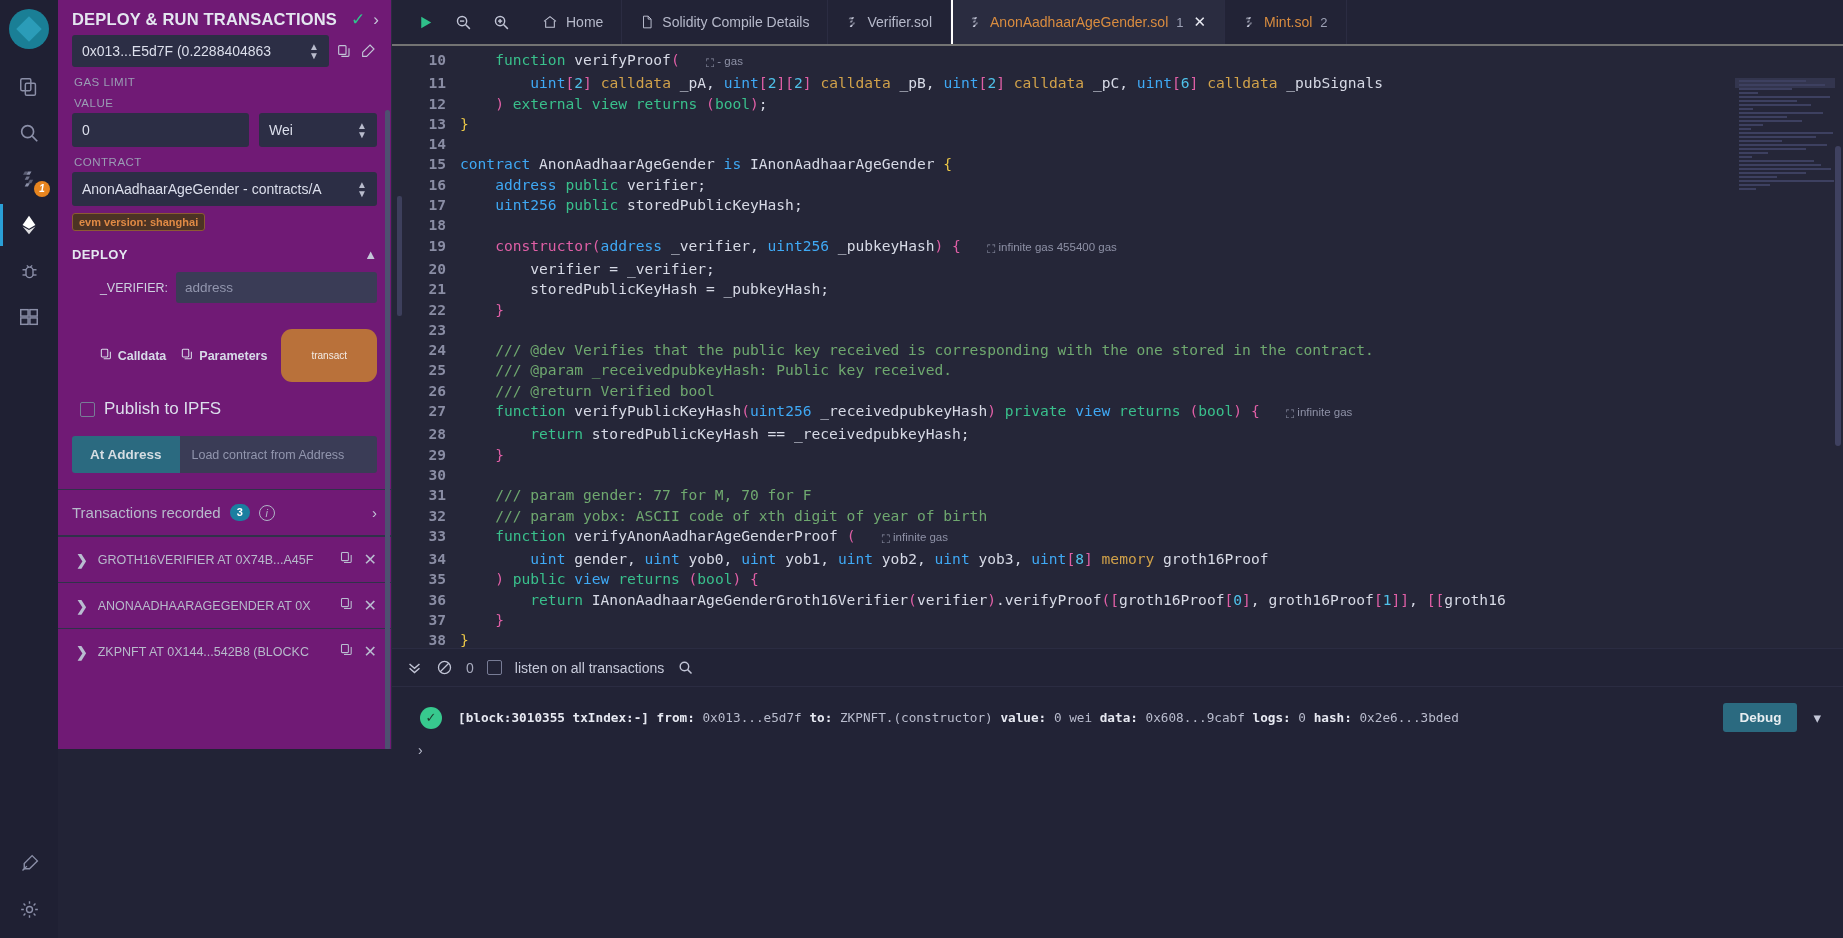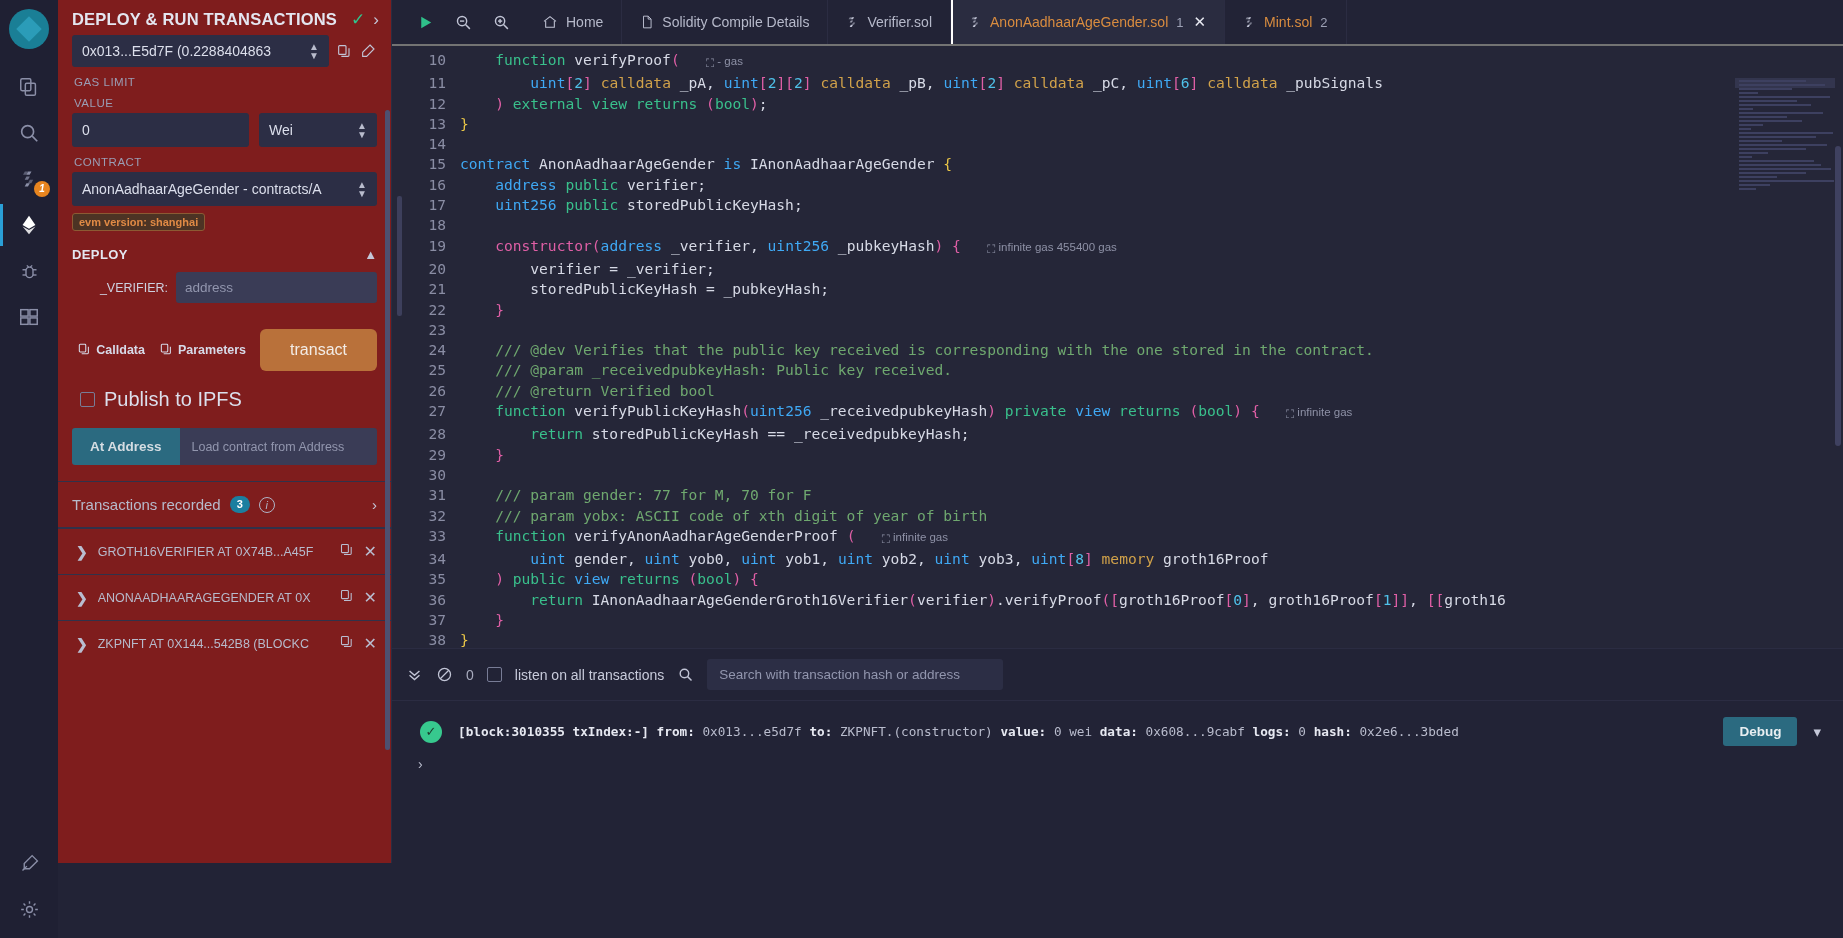--- a/index.html
+++ b/index.html
@@ -40,21 +40,21 @@
   .badge-dot {
     position: absolute; right: 8px; bottom: 5px;
     background: #e8851f; color:#fff; font-size: 10px; font-weight: bold;
     border-radius: 50%; width: 16px; height: 16px; line-height: 16px; text-align:center;
     font-style: italic;
   }
   .ibar-bottom { position: absolute; bottom: 6px; left:0; width:58px; }
 
   
   .panel {
-    width: 334px; flex: 0 0 334px; height: 863px; background: #7f1d1d;
+    width: 334px; flex: 0 0 334px; height: 749px; background: #701a75;
     border-right: 1px solid #2b2c42; position: relative; overflow: hidden;
   }
   .panel-head {
     display: flex; align-items: center; padding: 10px 12px 6px 14px; gap: 8px;
   }
   .panel-title {
     color: #e4e6f0; font-size: 16.5px; font-weight: bold; letter-spacing: .2px; flex: 1;
     white-space: nowrap;
   }
   .check-ok { color: #30c48d; font-size: 17px; line-height: 1; }
@@ -107,26 +107,26 @@
   }
   .param-inp {
     flex: 1; background: #3a3c56; border: none; border-radius: 3px;
     color: #dcdfec; font-size: 13.5px; padding: 8px 9px;
     font-family: "Liberation Sans", sans-serif;
   }
   .param-inp::placeholder { color: #9296ae; }
   .act-row { display: flex; align-items: center; justify-content: flex-end; gap: 14px; margin-top: 4px; }
   .act-lnk { display: flex; align-items: center; gap: 5px; color: #d7dae8; font-size: 12.5px; font-weight: bold; }
   .transact-btn {
-    background: #b9713a; color: #f3ece6; border: none; border-radius: 6px;
-    font-size: 16px; padding: 12px 30px; font-family: "Liberation Sans", sans-serif;
+    background: #b9713a; color: #f3ece6; border: none; border-radius: 11px;
+    font-size: 10px; padding: 21px 30px; font-family: "Liberation Sans", sans-serif;
   }
   .ipfs-row { display: flex; align-items: center; gap: 9px; margin-top: 17px; padding-left: 8px; }
   .cbx { width: 15px; height: 15px; border: 1px solid #787c96; border-radius: 2px; background: transparent; }
-  .ipfs-row span { color: #dcdfec; font-size: 20px; }
+  .ipfs-row span { color: #dcdfec; font-size: 17px; }
   .ataddr-row { display: flex; margin-top: 17px; }
   .ataddr-btn {
     background: #2b6a80; color: #d5dde2; font-size: 13.5px; font-weight: bold;
     padding: 11px 18px; border: none; border-radius: 3px 0 0 3px; white-space: nowrap;
     font-family: "Liberation Sans", sans-serif;
   }
   .ataddr-inp {
     flex: 1; background: #3a3c56; border: none; border-radius: 0 3px 3px 0;
     color: #b6bacd; font-size: 12.5px; padding: 10px 12px;
     font-family: "Liberation Sans", sans-serif;
@@ -198,21 +198,21 @@
   .gutter-strip { width: 16px; background: #252638; flex: 0 0 16px; position: relative; }
   .gutter-mark { position: absolute; left: 5px; top: 150px; width: 5px; height: 120px; background: #3d3f5c; border-radius: 2px; }
   .code-wrap { flex: 1; overflow: hidden; position: relative; }
   pre.code {
     font-family: "DejaVu Sans Mono", monospace;
     font-size: 14.6px; line-height: 20.3px; color: #d7dae6;
     padding: 4px 0 0 0; white-space: pre; margin: 0;
   }
   .ln {
     display: inline-block; width: 52px; text-align: right; padding-right: 14px;
-    color: #8a8da4; user-select: none;
+    color: #8a8da4; user-select: none; font-weight: bold;
   }
   .kw { color: #3fa9f5; }      
   .kw2 { color: #39c08c; }
   .fn { color: #d7dae6; }
   .num { color: #4fc1e9; }
   .punct-p { color: #e05fa6; }
   .com { color: #6fa86f; }
   .mem { color: #d1a24a; }
   .brc { color: #e8c547; }
   .gasnote { color: #8e91a6; font-size: 11.5px; font-family: "Liberation Sans", sans-serif; }
@@ -655,21 +655,20 @@
         </span>
         <span class="zero">0</span>
         <span class="listen-cbx"></span>
         <span class="listen-lbl">listen on all transactions</span>
         <span class="ti">
           <svg width="17" height="17" viewBox="0 0 24 24" fill="none" stroke="currentColor" stroke-width="2">
             <circle cx="10.5" cy="10.5" r="6"></circle>
               <line x1="15" y1="15" x2="20.5" y2="20.5"></line>
           </svg>
         </span>
-        <input class="term-search" placeholder="Search with transaction hash or address" style="">
       </div>
 
       <div class="term-body">
         <div class="log-row">
           <span class="ok-circle">✓</span>
           <span class="log-text">
             <b>[block:3010355 txIndex:-]</b>
             <b>from:</b>
             <span>0x013...e5d7f</span>
             <b>to:</b>

